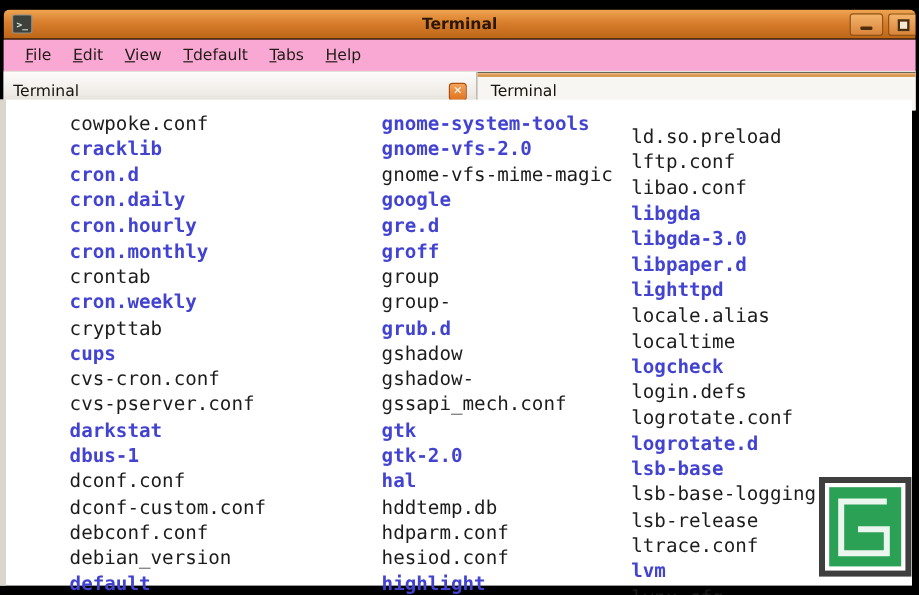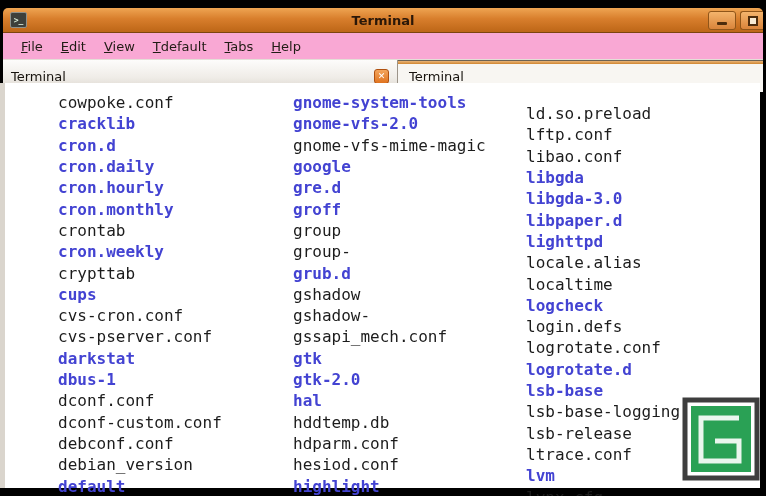--- a/index.html
+++ b/index.html
@@ -72,21 +72,21 @@
   
   .terminal {
     position:absolute; left:0; top:83px; width:760px; height:405px;
     background:#fff; border-left:5px solid #dad5cd; z-index:1;
   }
   .file-col {
     position:absolute; top:92px; z-index:2;
     font-family:"DejaVu Sans Mono","Liberation Mono",monospace;
     font-size:16px; white-space:pre;
   }
-  .col-1 { left:22px;margin-left:36px; } .col-2 { left:293px; } .col-3 { left:526px;margin-top:11px; }
+  .col-1 { left:22px;margin-left:36px; } .col-2 { left:318px; } .col-3 { left:526px;margin-top:11px; }
   .entry { height:21.32px; line-height:21.32px; color:var(--file-black,#1c1c1c); }
   .entry.dir { color:var(--dir-blue,#4343d2); font-weight:bold; }
   
   .g-logo { position:absolute; right:6px; bottom:15px; width:78px; height:84px; z-index:3; }
 </style>
 </head>
 <body>
 
 <div class="screen">
   <div class="window">

